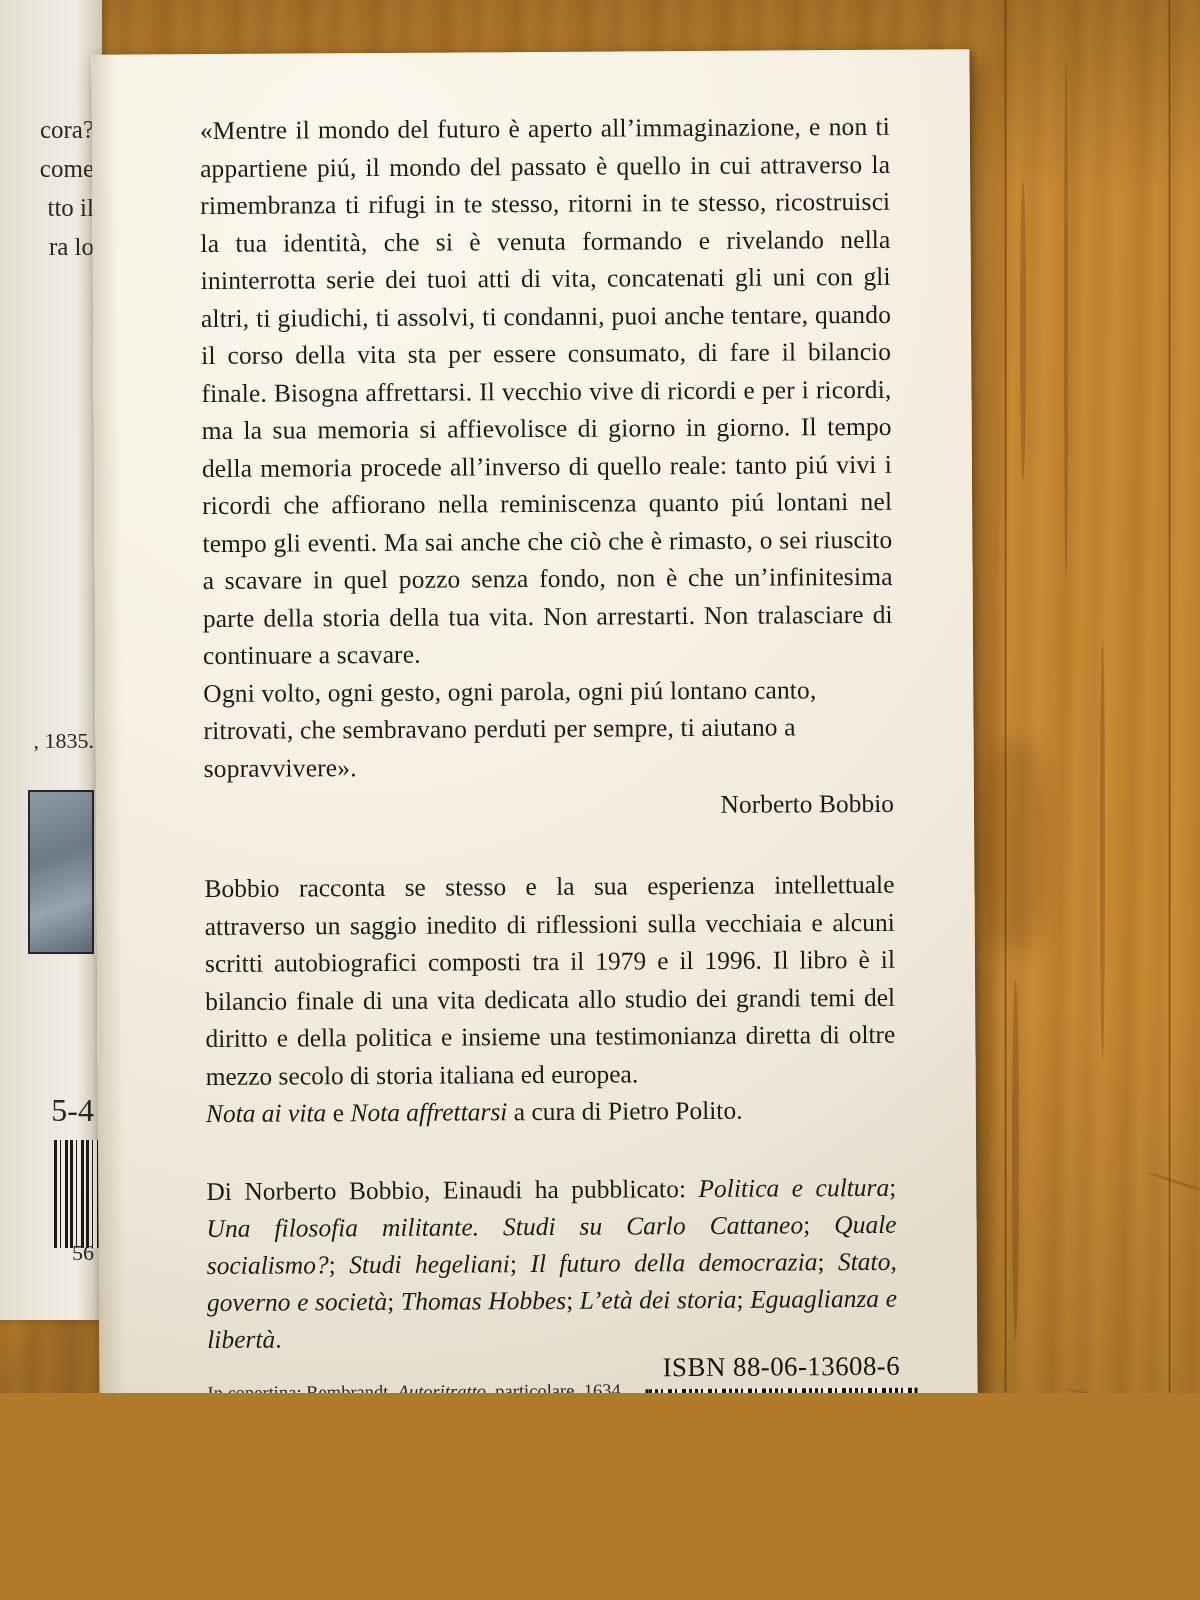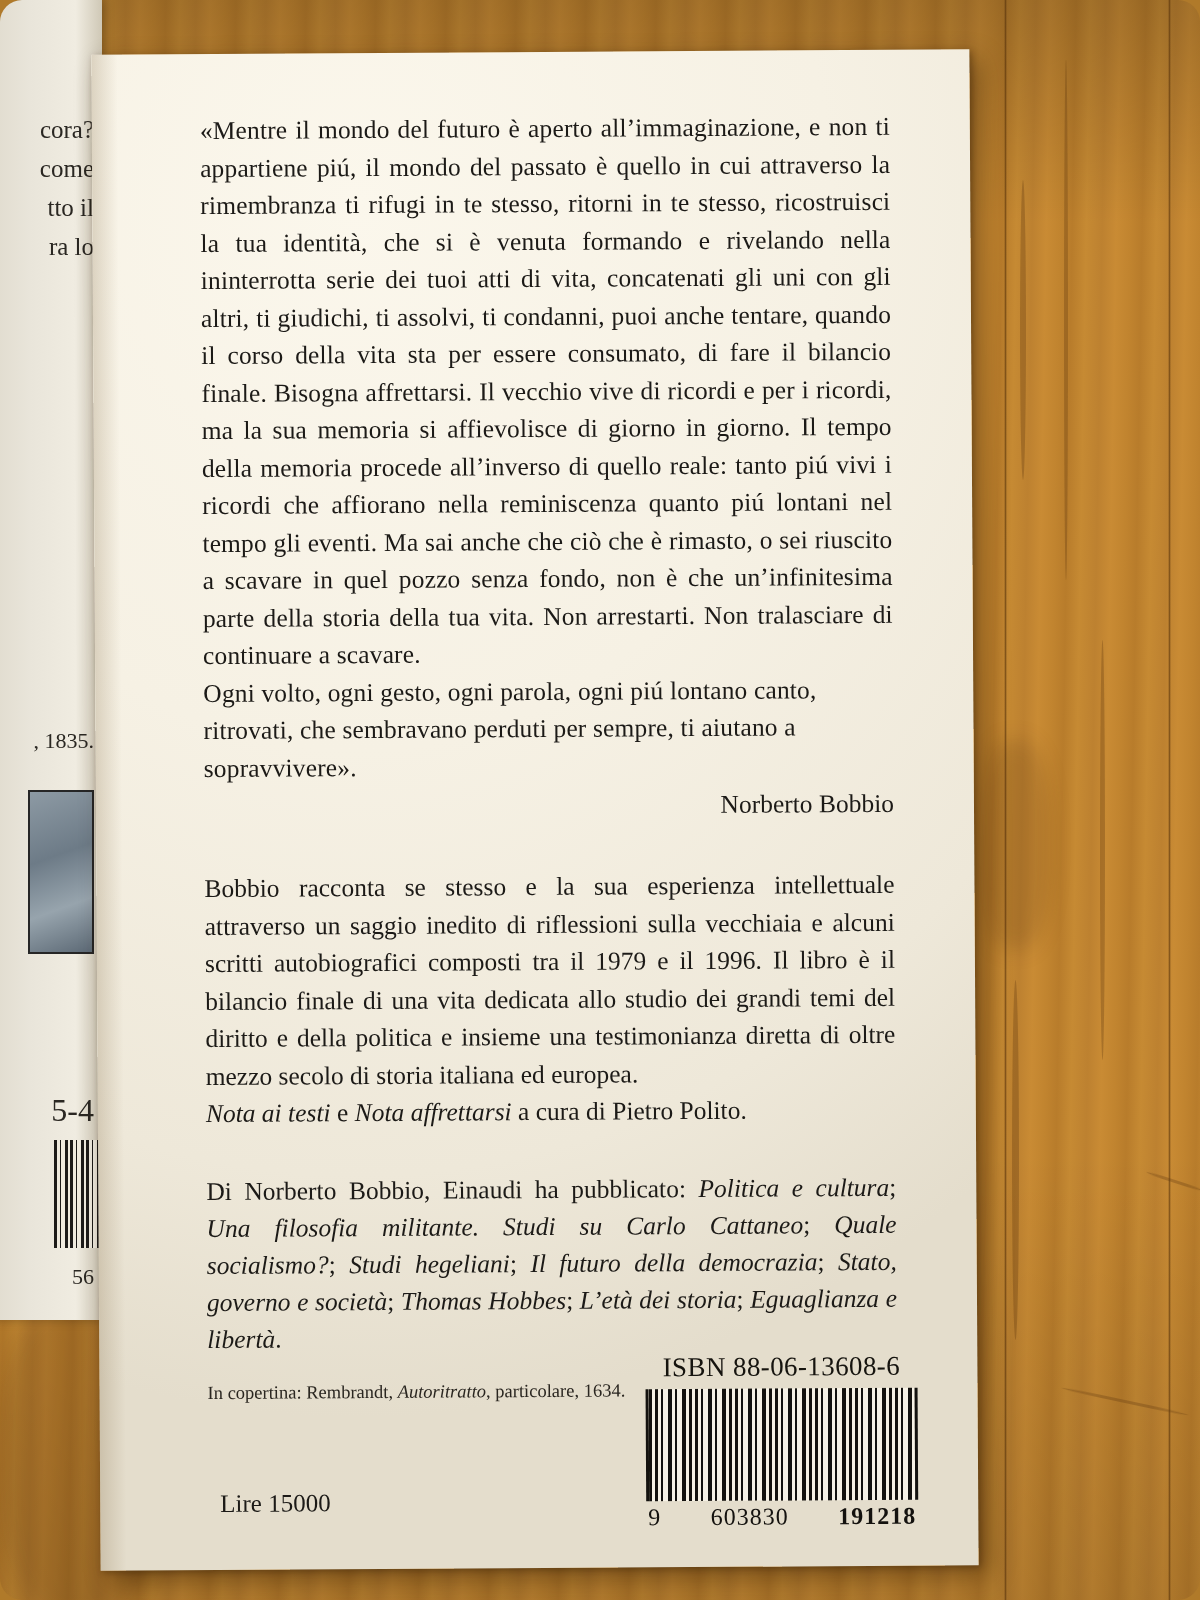--- a/index.html
+++ b/index.html
@@ -11,28 +11,27 @@
     height: 1600px;
     overflow: hidden;
     font-family: "Liberation Serif", serif;
     background: #b07a2a;
   }
 
   
   #scene {
     position: relative;
     width: 1200px;
-    height: 1600px;
+    height: 1393px;
     background:
       linear-gradient(180deg, rgba(0,0,0,0.18) 0%, rgba(0,0,0,0.0) 14%, rgba(0,0,0,0.0) 72%, rgba(0,0,0,0.12) 100%),
       repeating-linear-gradient(91deg,
         #c98b34 0px, #c1842f 14px, #b87c2b 26px, #c68a33 40px, #bd8130 56px, #c98b34 70px),
       linear-gradient(90deg, #a8701f 0%, #cf9138 35%, #d59a43 60%, #b5791f 100%);
     overflow: hidden;
-    border-radius: 22px;
   }
   .plank-seam {
     position: absolute;
     top: 0;
     bottom: 0;
     width: 3px;
     background: linear-gradient(90deg, rgba(80,45,8,0.0), rgba(80,45,8,0.55), rgba(80,45,8,0.0));
   }
   .wood-grain {
     position: absolute;
@@ -95,21 +94,20 @@
     height: 108px;
     background:
       repeating-linear-gradient(90deg,
         #1d1b19 0px, #1d1b19 3px, #efeade 3px, #efeade 6px,
         #1d1b19 6px, #1d1b19 7px, #efeade 7px, #efeade 11px,
         #1d1b19 11px, #1d1b19 14px, #efeade 14px, #efeade 16px);
   }
   #flap-barcode-num {
     top: 1240px;
     font-size: 22px;
-    margin-top: 24px;
   }
 
   
   #book {
     position: absolute;
     left: 96px;
     top: 52px;
     width: 878px;
     height: 1516px;
     background:
@@ -282,21 +280,21 @@
     <div class="cover-inner">
 
       <div class="quote-block">
         <p>«Mentre il mondo del futuro è aperto all’immaginazione, e non ti appartiene piú, il mondo del passato è quello in cui attraverso la rimembranza ti rifugi in te stesso, ritorni in te stesso, ricostruisci la tua identità, che si è venuta formando e rivelando nella ininterrotta serie dei tuoi atti di vita, concatenati gli uni con gli altri, ti giudichi, ti assolvi, ti condanni, puoi anche tentare, quando il corso della vita sta per essere consumato, di fare il bilancio finale. Bisogna affrettarsi. Il vecchio vive di ricordi e per i ricordi, ma la sua memoria si affievolisce di giorno in giorno. Il tempo della memoria procede all’inverso di quello reale: tanto piú vivi i ricordi che affiorano nella reminiscenza quanto piú lontani nel tempo gli eventi. Ma sai anche che ciò che è rimasto, o sei riuscito a scavare in quel pozzo senza fondo, non è che un’infinitesima parte della storia della tua vita. Non arrestarti. Non tralasciare di continuare a scavare.</p>
         <p class="quote-tail">Ogni volto, ogni gesto, ogni parola, ogni piú lontano canto, ritrovati, che sembravano perduti per sempre, ti aiutano a sopravvivere».</p>
         <div class="attribution">Norberto Bobbio</div>
       </div>
 
       <div class="blurb-block">
         <p>Bobbio racconta se stesso e la sua esperienza intellettuale attraverso un saggio inedito di riflessioni sulla vecchiaia e alcuni scritti autobiografici composti tra il 1979 e il 1996. Il libro è il bilancio finale di una vita dedicata allo studio dei grandi temi del diritto e della politica e insieme una testimonianza diretta di oltre mezzo secolo di storia italiana ed europea.</p>
-        <p class="blurb-note"><em>Nota ai testi</em><span> e </span><em>Nota affrettarsi</em><span> a cura di Pietro Polito.</span></p>
+        <p class="blurb-note"><em>Nota ai vita</em><span> e </span><em>Nota affrettarsi</em><span> a cura di Pietro Polito.</span></p>
       </div>
 
       <div class="works-block">
         <p><span>Di Norberto Bobbio, Einaudi ha pubblicato: </span><em>Politica e cultura</em>; <em>Una filosofia militante. Studi su Carlo Cattaneo</em>; <em>Quale socialismo?</em>; <em>Studi hegeliani</em>; <em>Il futuro della democrazia</em>; <em>Stato, governo e società</em>; <em>Thomas Hobbes</em>; <em>L’età dei storia</em>; <em>Eguaglianza e libertà</em>.</p>
       </div>
 
       <div class="cover-credit"><span>In copertina: Rembrandt, </span><em>Autoritratto</em><span>, particolare, 1634.</span></div>
 
     </div>
 

